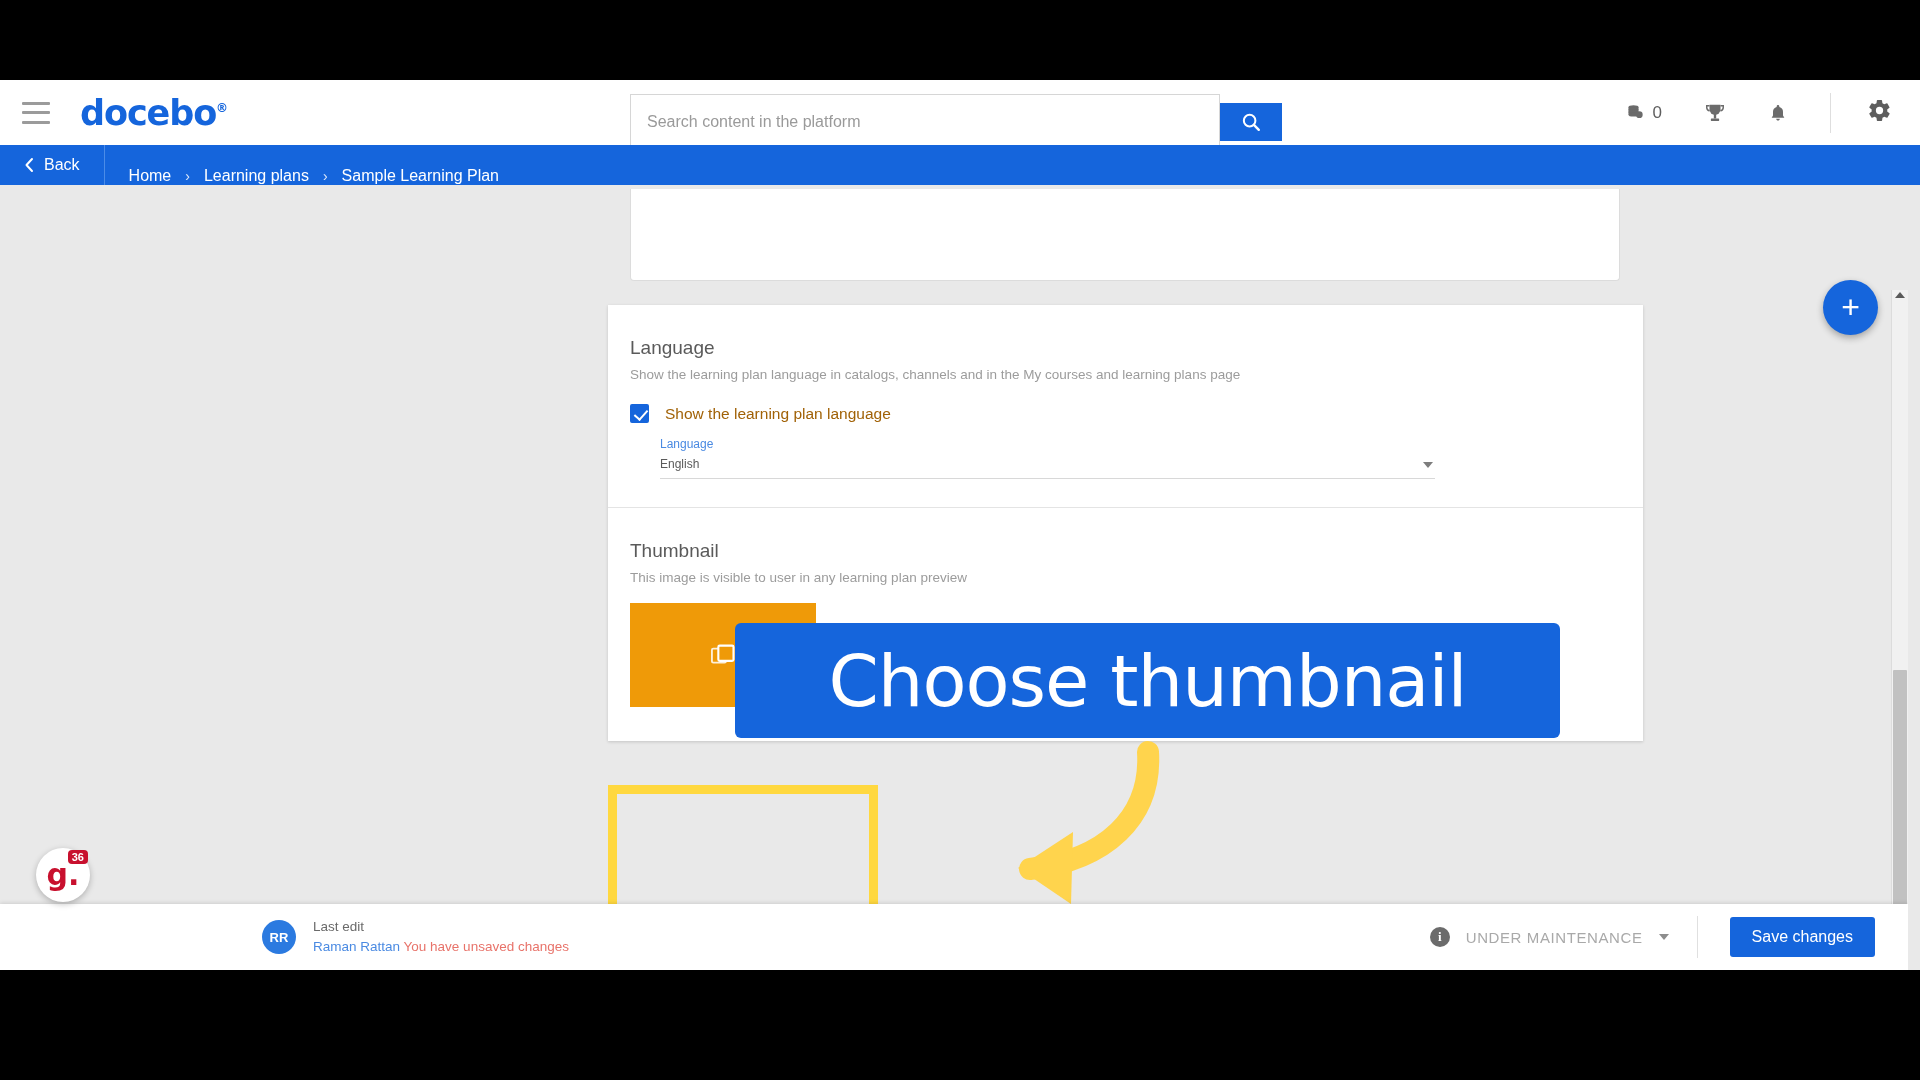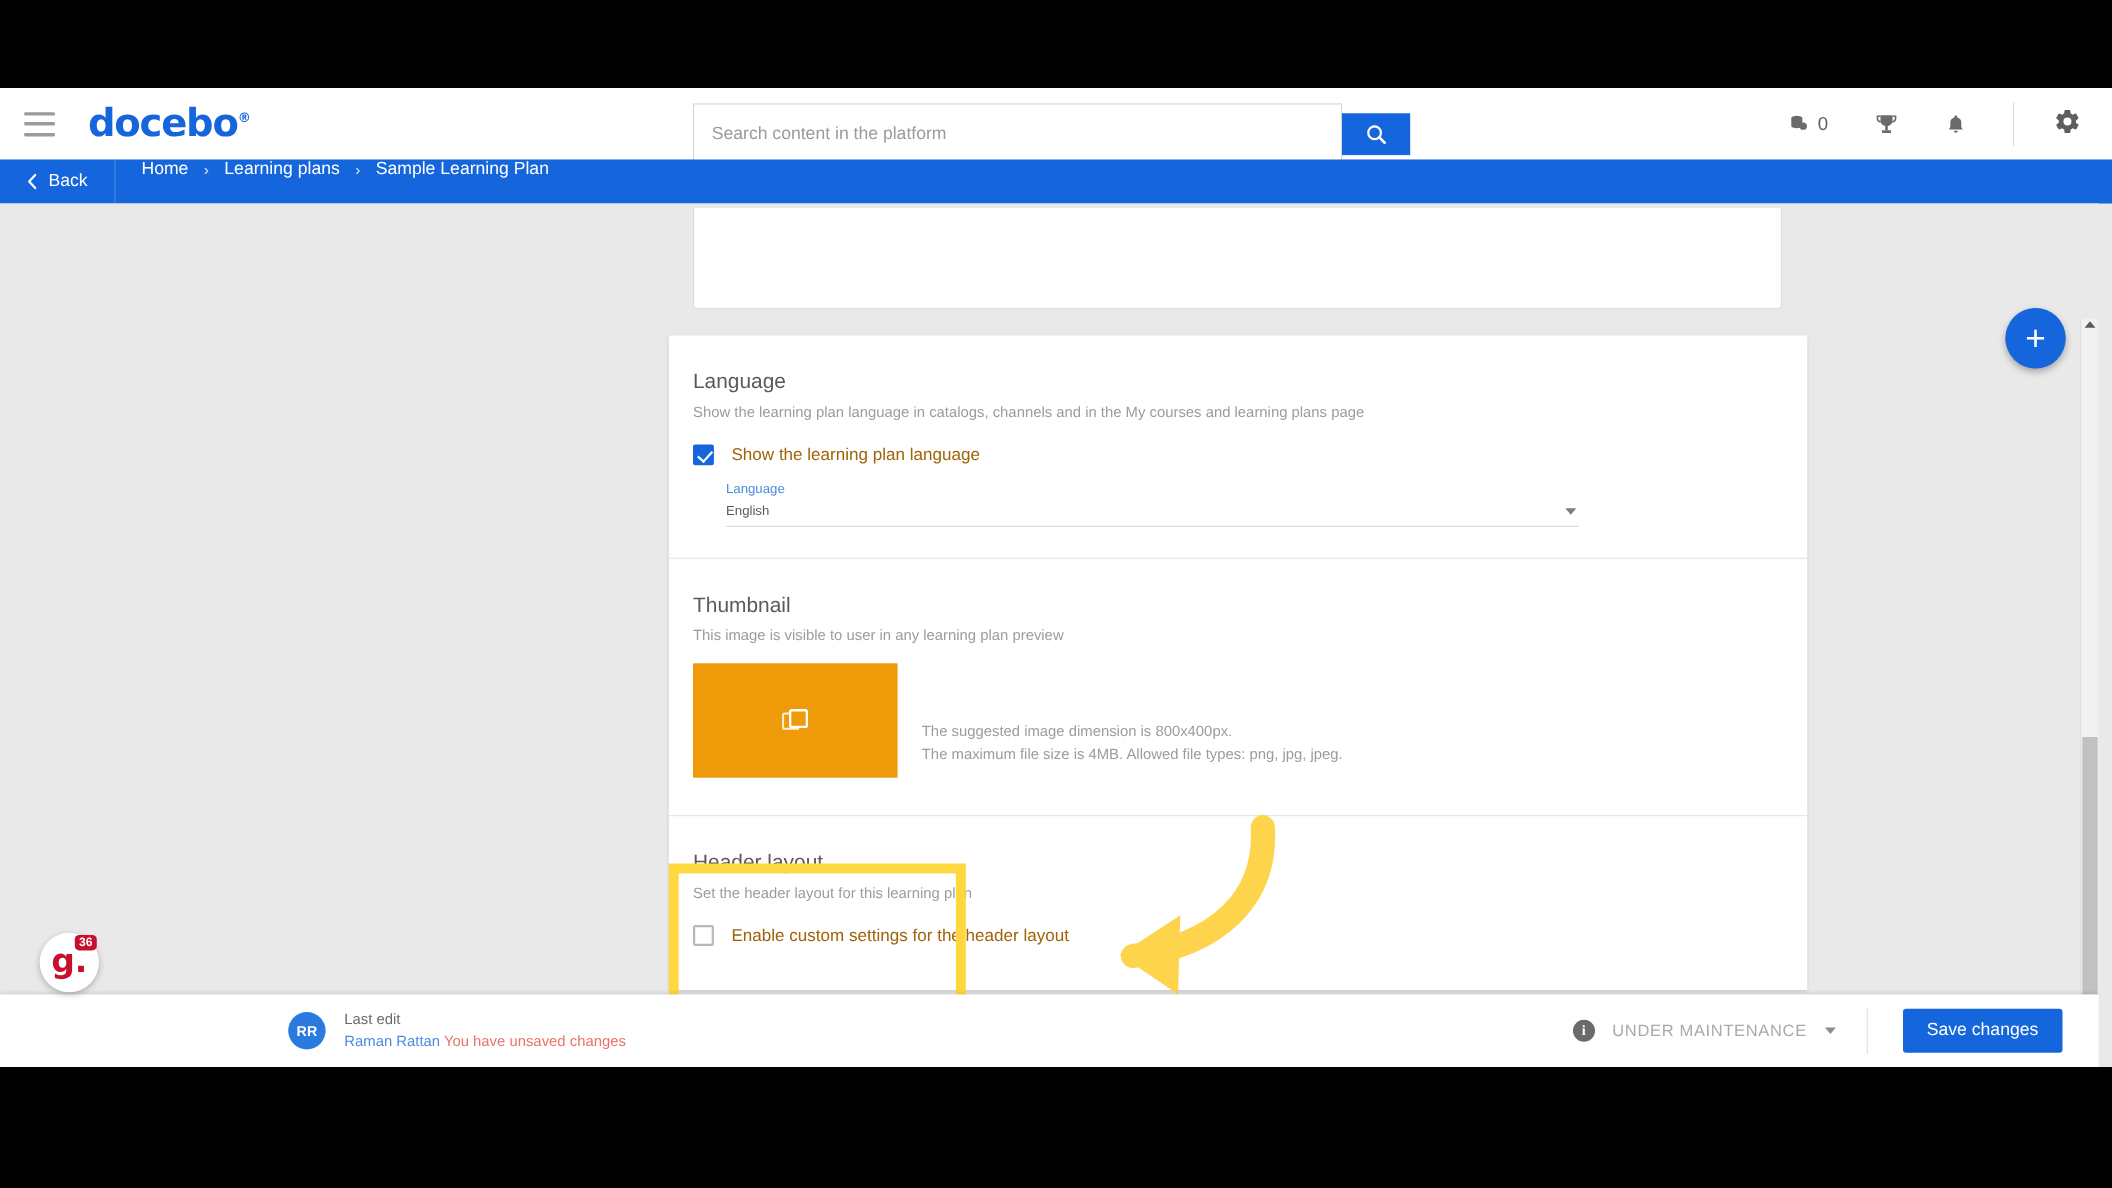--- a/index.html
+++ b/index.html
@@ -65,21 +65,21 @@
   .hr-item { display:flex; align-items:center; gap:7px; margin-right: 42px; cursor:pointer; }
   .hr-item .cnt { font-size: 17px; color:#5e5e5e; }
   .hr-divider { width:1px; height:40px; background:#dedede; margin-right:36px; }
   .gear-wrap { margin-right: 28px; cursor:pointer; }
 
   
   #crumbbar {
     position: absolute; left:0; top:65px;
     width: 1920px; height: 40px;
     background: #1565dc;
-    display:flex; align-items:flex-start;
+    display:flex; align-items:flex-end;
     color:#fff;
   }
   .back-btn {
     display:flex; align-items:center; gap:9px;
     padding: 0 24px 0 24px; height:40px;
     font-size:16px; cursor:pointer;
     border-right: 1px solid #4b8ce8;
   }
   .crumbs { display:flex; align-items:center; padding-left:24px; gap:14px; font-size:16px; }
   .crumbs .sep { opacity:.85; font-size:14px; }
@@ -356,38 +356,33 @@
               <rect x="8" y="4" width="13" height="13" rx="1.2" stroke="#ffffff" stroke-width="1.8" fill="#ef9a08"></rect>
             </svg>
           </div>
           <div class="thumb-hint">
             <div>The suggested image dimension is 800x400px.</div>
             <div>The maximum file size is 4MB. Allowed file types: png, jpg, jpeg.</div>
           </div>
         </div>
       </div>
 
-      <div class="section" style="padding-bottom:40px;">
-        <div class="sec-title">Header layout</div>
-        <div class="sec-desc">Set the header layout for this learning plan</div>
-        <div class="chk-row">
-          <div class="chk"></div>
-          <div class="chk-label">Enable custom settings for the header layout</div>
-        </div>
-      </div>
 
     </div>
 
     <div id="hl-box"></div>
 
     <svg id="arrow" width="260" height="175" viewBox="0 0 260 175">
       <path d="M248 12 C252 78, 205 120, 130 129" stroke="#ffd44d" stroke-width="22" fill="none" stroke-linecap="round"></path>
       <path d="M118 128 L173 92 L171 164 Z" fill="#ffd44d"></path>
     </svg>
 
+    <div id="callout">
+      <span>Choose thumbnail</span>
+    </div>
 
     <div id="fab">
       <span>+</span>
     </div>
 
     <div id="scrollbar">
       <div id="sb-up"></div>
       <div id="sb-thumb"></div>
     </div>
 

